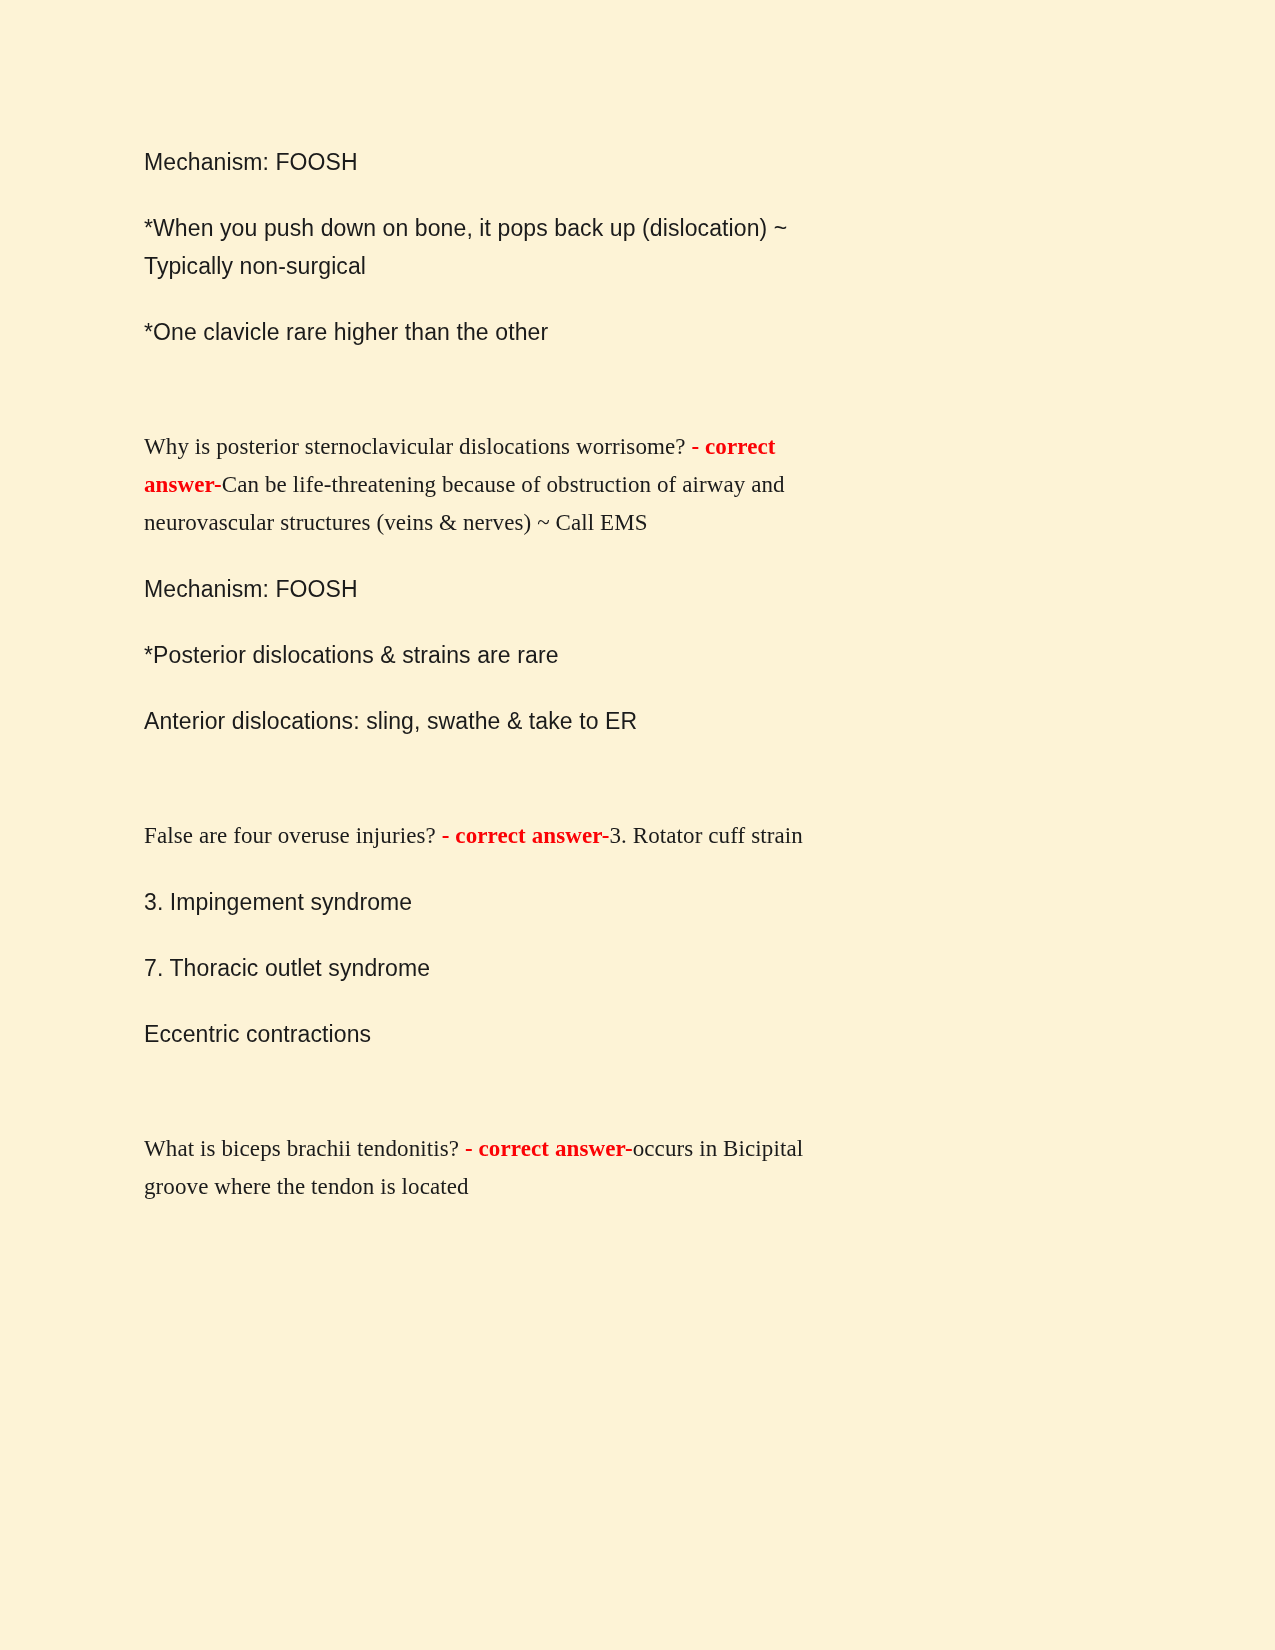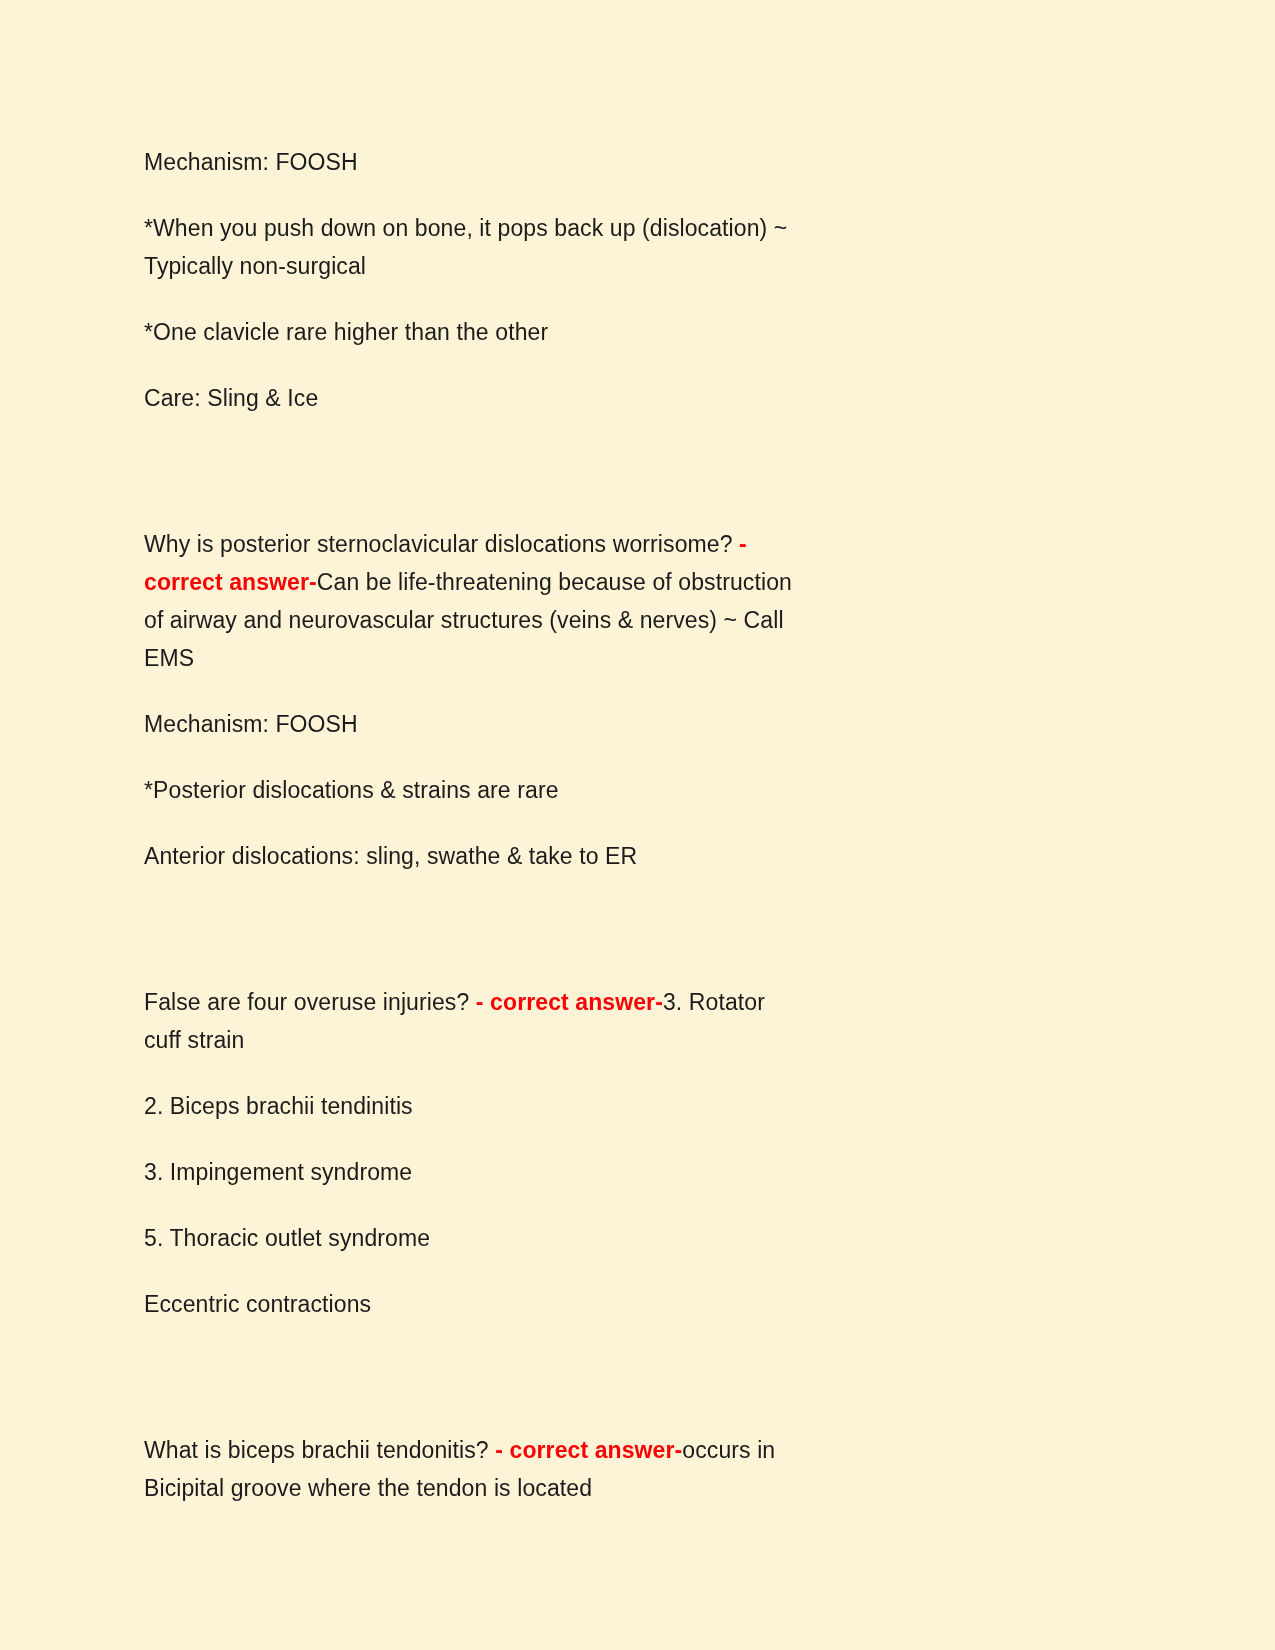--- a/index.html
+++ b/index.html
@@ -24,45 +24,44 @@
     max-width: 935px;
   }
   .para {
     font-size: 23px;
     line-height: 38px;
     color: #1b1b1b;
     margin: 0 0 28px 0;
     letter-spacing: 0.1px;
   }
   .para.gap {
-    margin-top: 108px;
+    margin-top: 77px;
+    font-family: Liberation Serif, serif;
   }
   .run-normal {
     color: #1b1b1b;
     font-weight: 400;
   }
   .run-answer {
     color: #fb0205;
     font-weight: 700;
   }
 </style>
 </head>
 <body>
 
 <main class="page">
   <section class="content">
 
   <p class="para"><span class="run-normal">Mechanism: FOOSH</span></p>
       <p class="para"><span class="run-normal">*When you push down on bone, it pops back up (dislocation) ~ Typically non-surgical</span></p>
       <p class="para"><span class="run-normal">*One clavicle rare higher than the other</span></p>
-      <p class="para"><span class="run-normal">Care: Sling &amp; Ice</span></p>
       <p class="para gap"><span class="run-normal">Why is posterior sternoclavicular dislocations worrisome? </span><span class="run-answer">- correct answer-</span><span class="run-normal">Can be life-threatening because of obstruction of airway and neurovascular structures (veins &amp; nerves) ~ Call EMS</span></p>
       <p class="para"><span class="run-normal">Mechanism: FOOSH</span></p>
       <p class="para"><span class="run-normal">*Posterior dislocations &amp; strains are rare</span></p>
       <p class="para"><span class="run-normal">Anterior dislocations: sling, swathe &amp; take to ER</span></p>
       <p class="para gap"><span class="run-normal">False are four overuse injuries? </span><span class="run-answer">- correct answer-</span><span class="run-normal">3. Rotator cuff strain</span></p>
-      <p class="para"><span class="run-normal">2. Biceps brachii tendinitis</span></p>
       <p class="para"><span class="run-normal">3. Impingement syndrome</span></p>
-      <p class="para"><span class="run-normal">5. Thoracic outlet syndrome</span></p>
+      <p class="para"><span class="run-normal">7. Thoracic outlet syndrome</span></p>
       <p class="para"><span class="run-normal">Eccentric contractions</span></p>
       <p class="para gap"><span class="run-normal">What is biceps brachii tendonitis? </span><span class="run-answer">- correct answer-</span><span class="run-normal">occurs in Bicipital groove where the tendon is located</span></p>
     </section>
 </main>
 
 </body></html>

